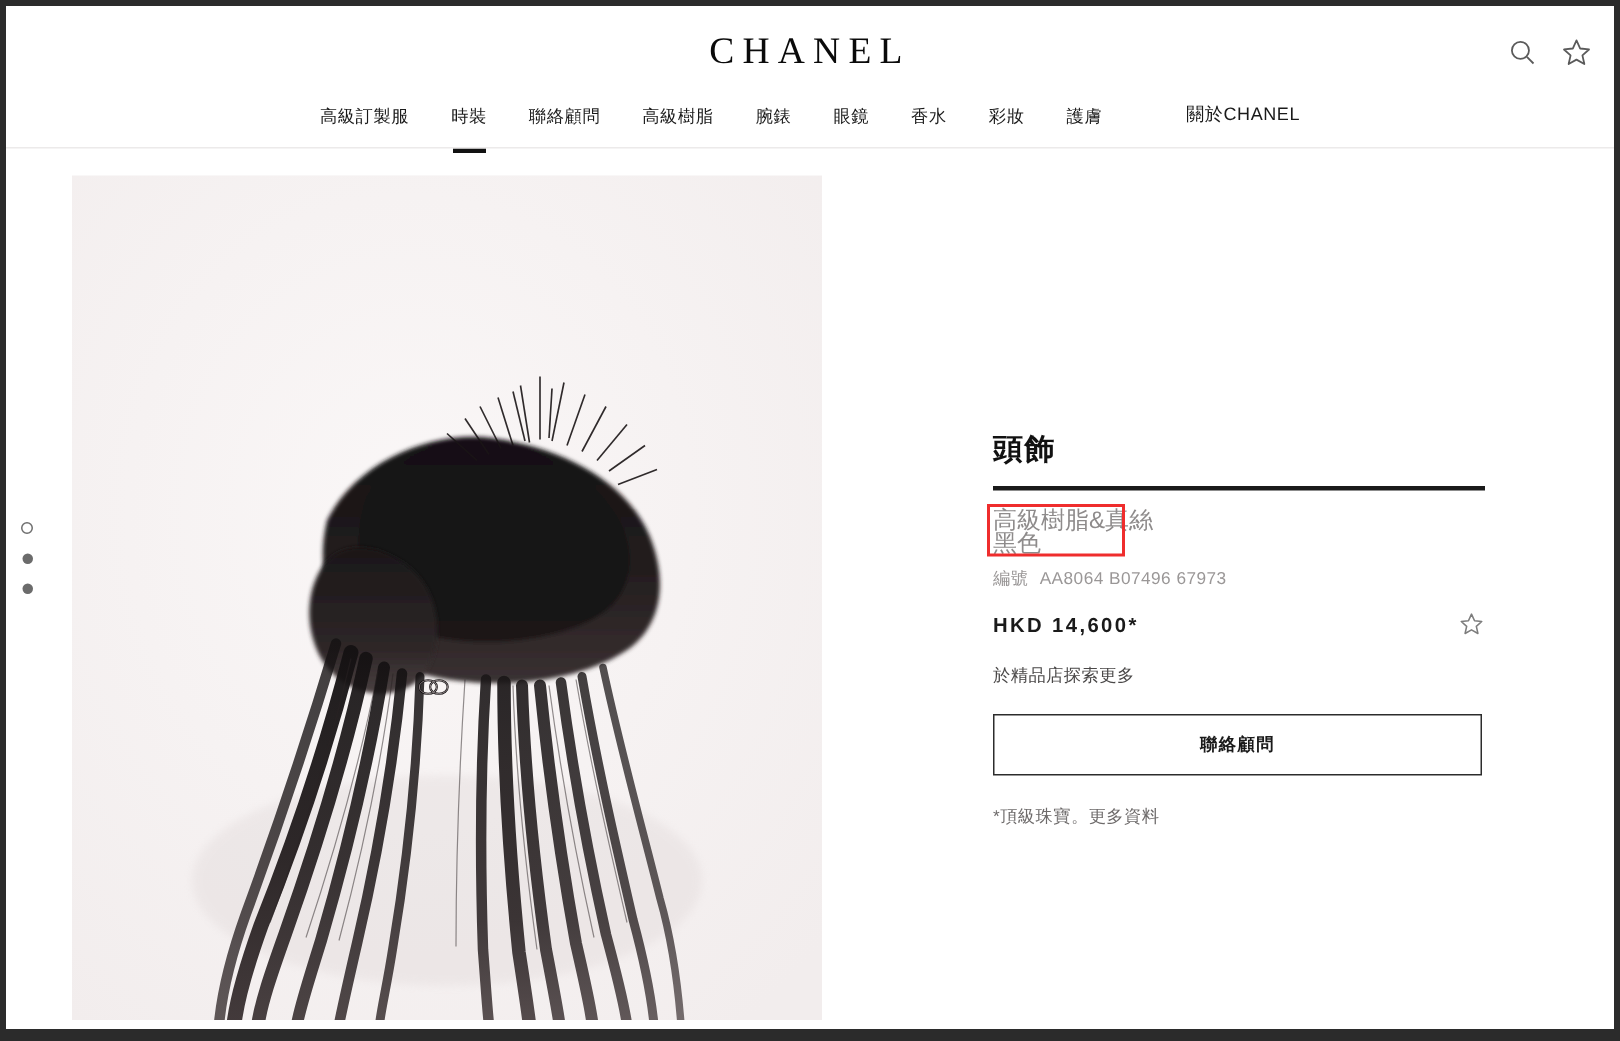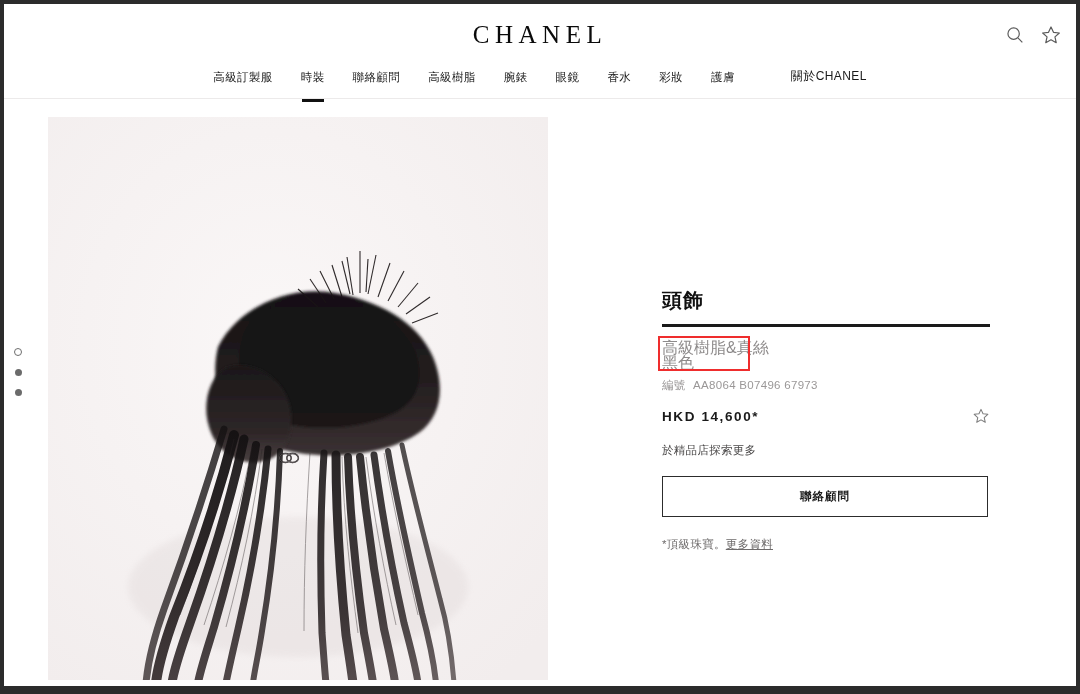--- a/index.html
+++ b/index.html
@@ -251,21 +251,20 @@
     font-family: "Liberation Sans", "DejaVu Sans", sans-serif;
   }
 
   #disclaimer {
     margin-top: 20px;
     font-size: 11.5px;
     color: #6e6b6b;
     letter-spacing: 0.3px;
   }
   #disclaimer-link {
-    text-decoration: underline;
     color: #6e6b6b;
     cursor: pointer;
     margin-top: 40px;
   }
 </style>
 </head>
 <body>
 
 <div id="window-frame">
   <div id="page">

